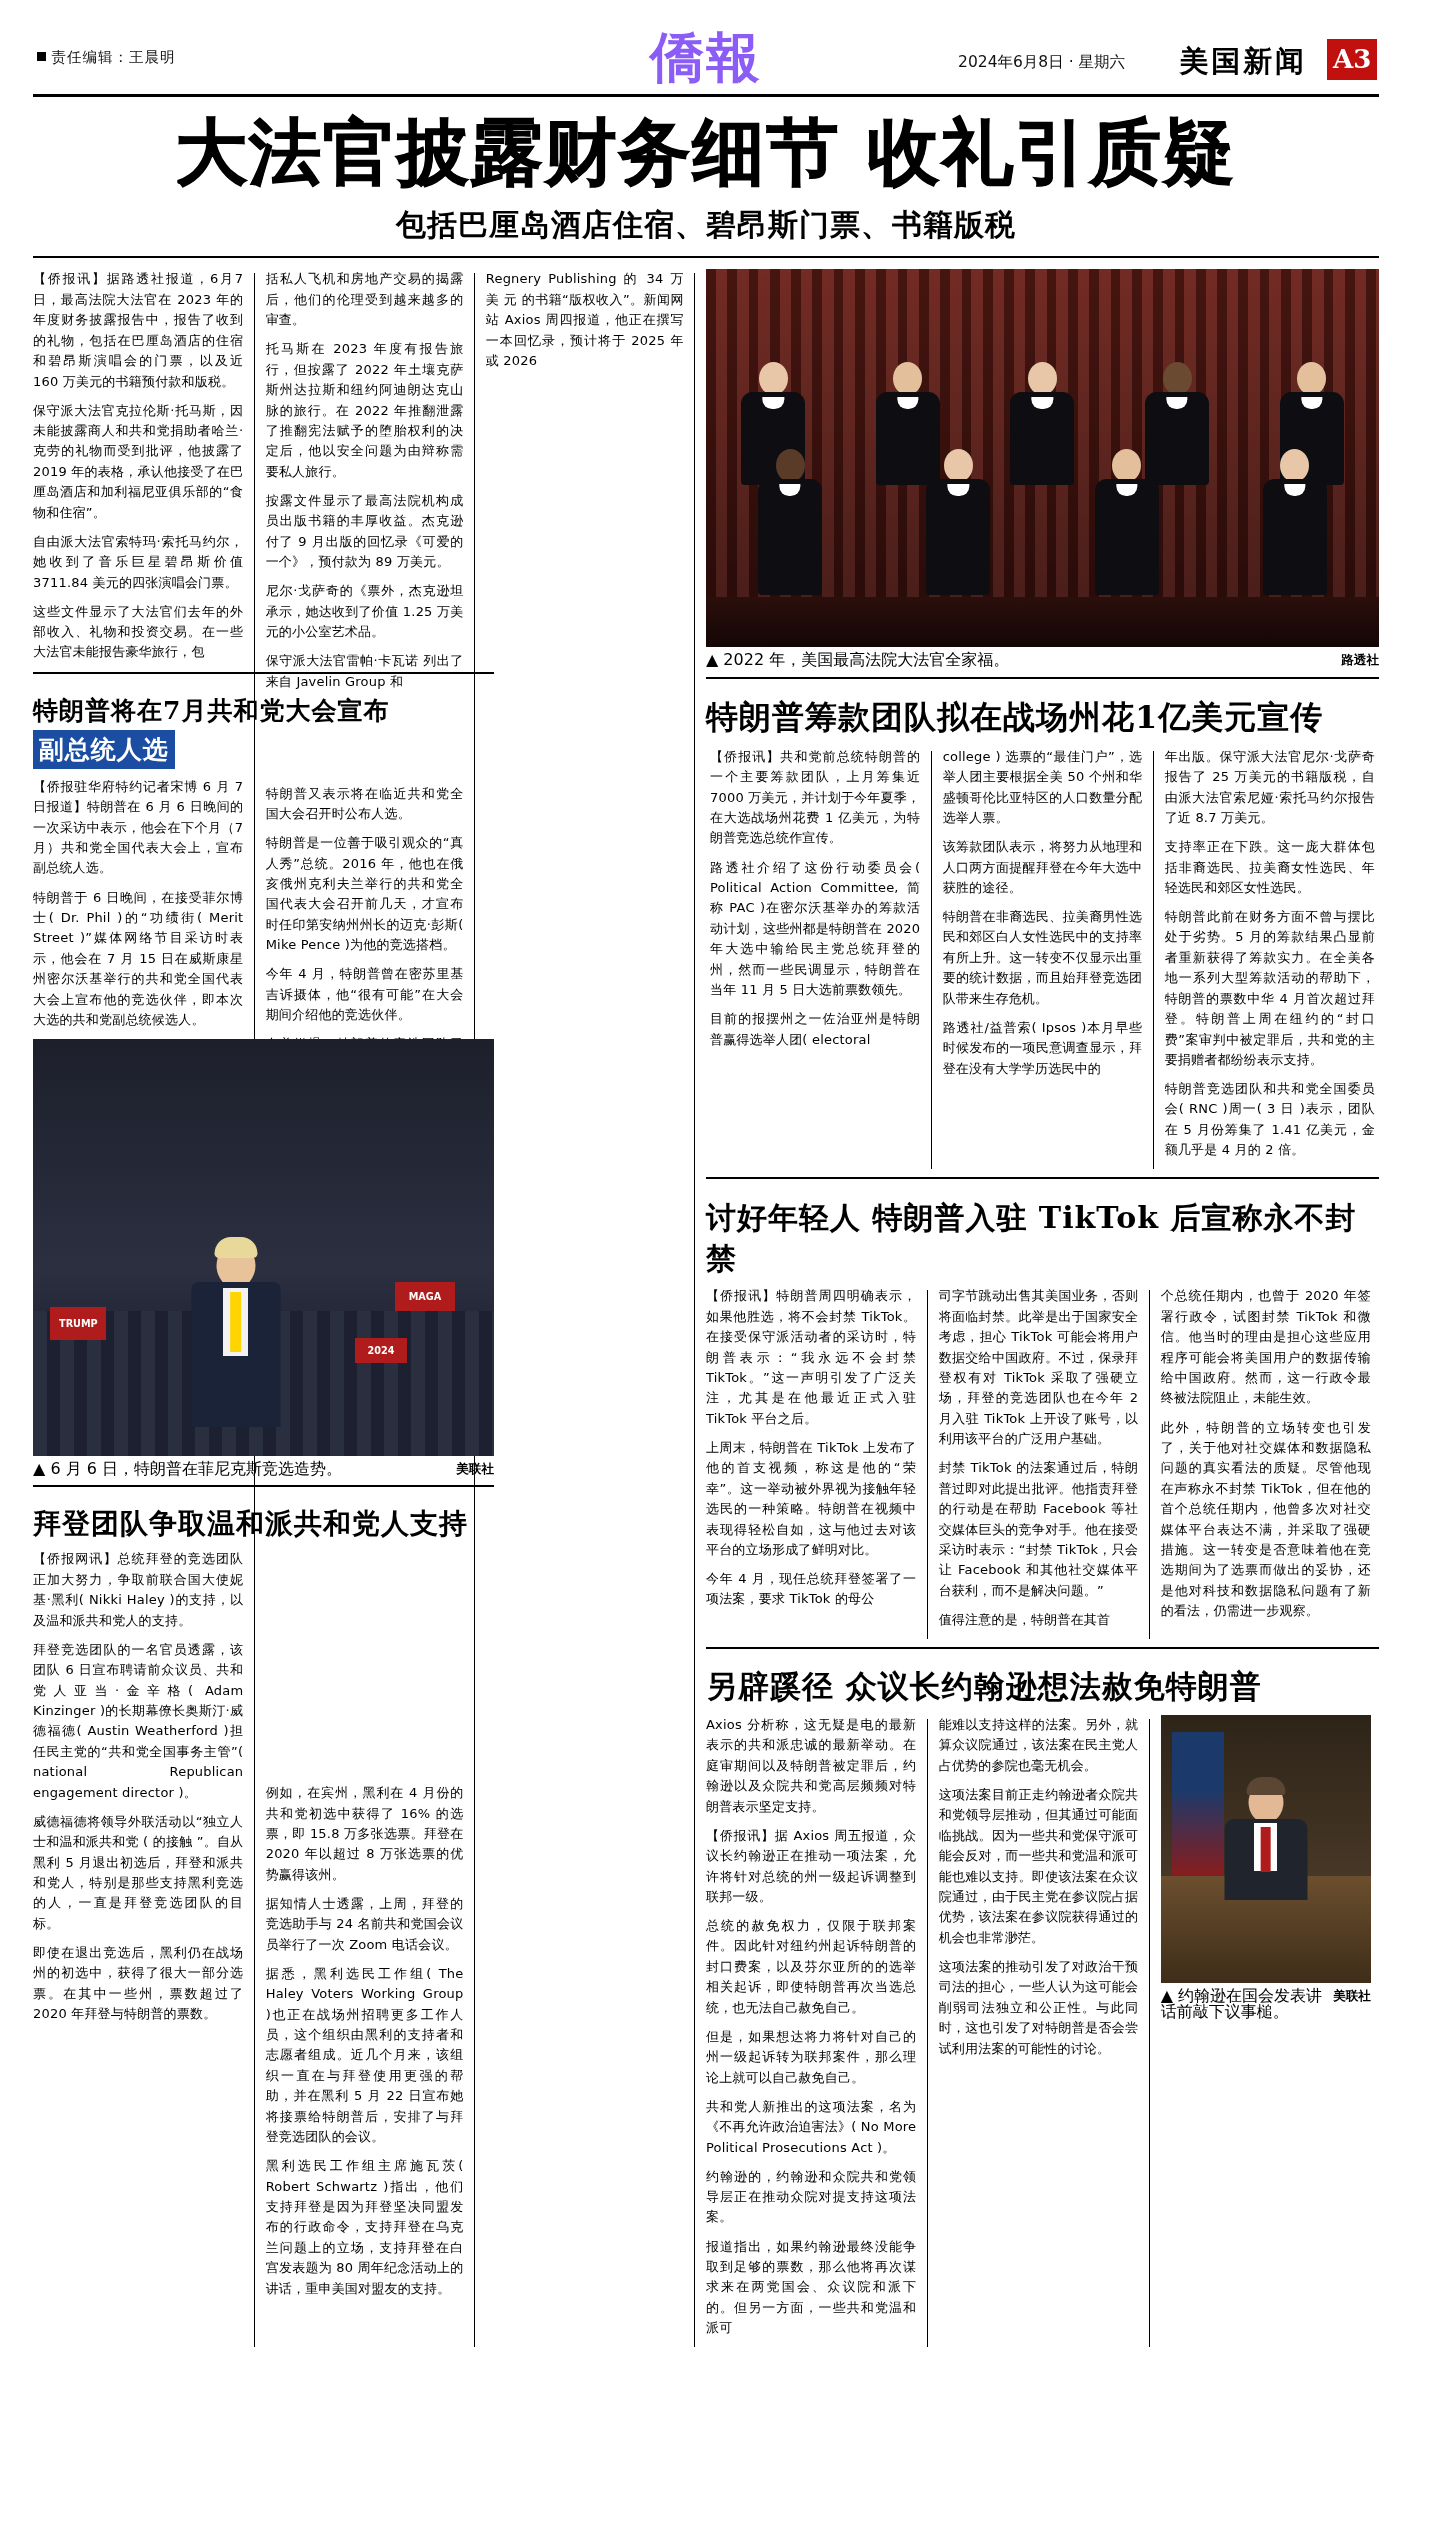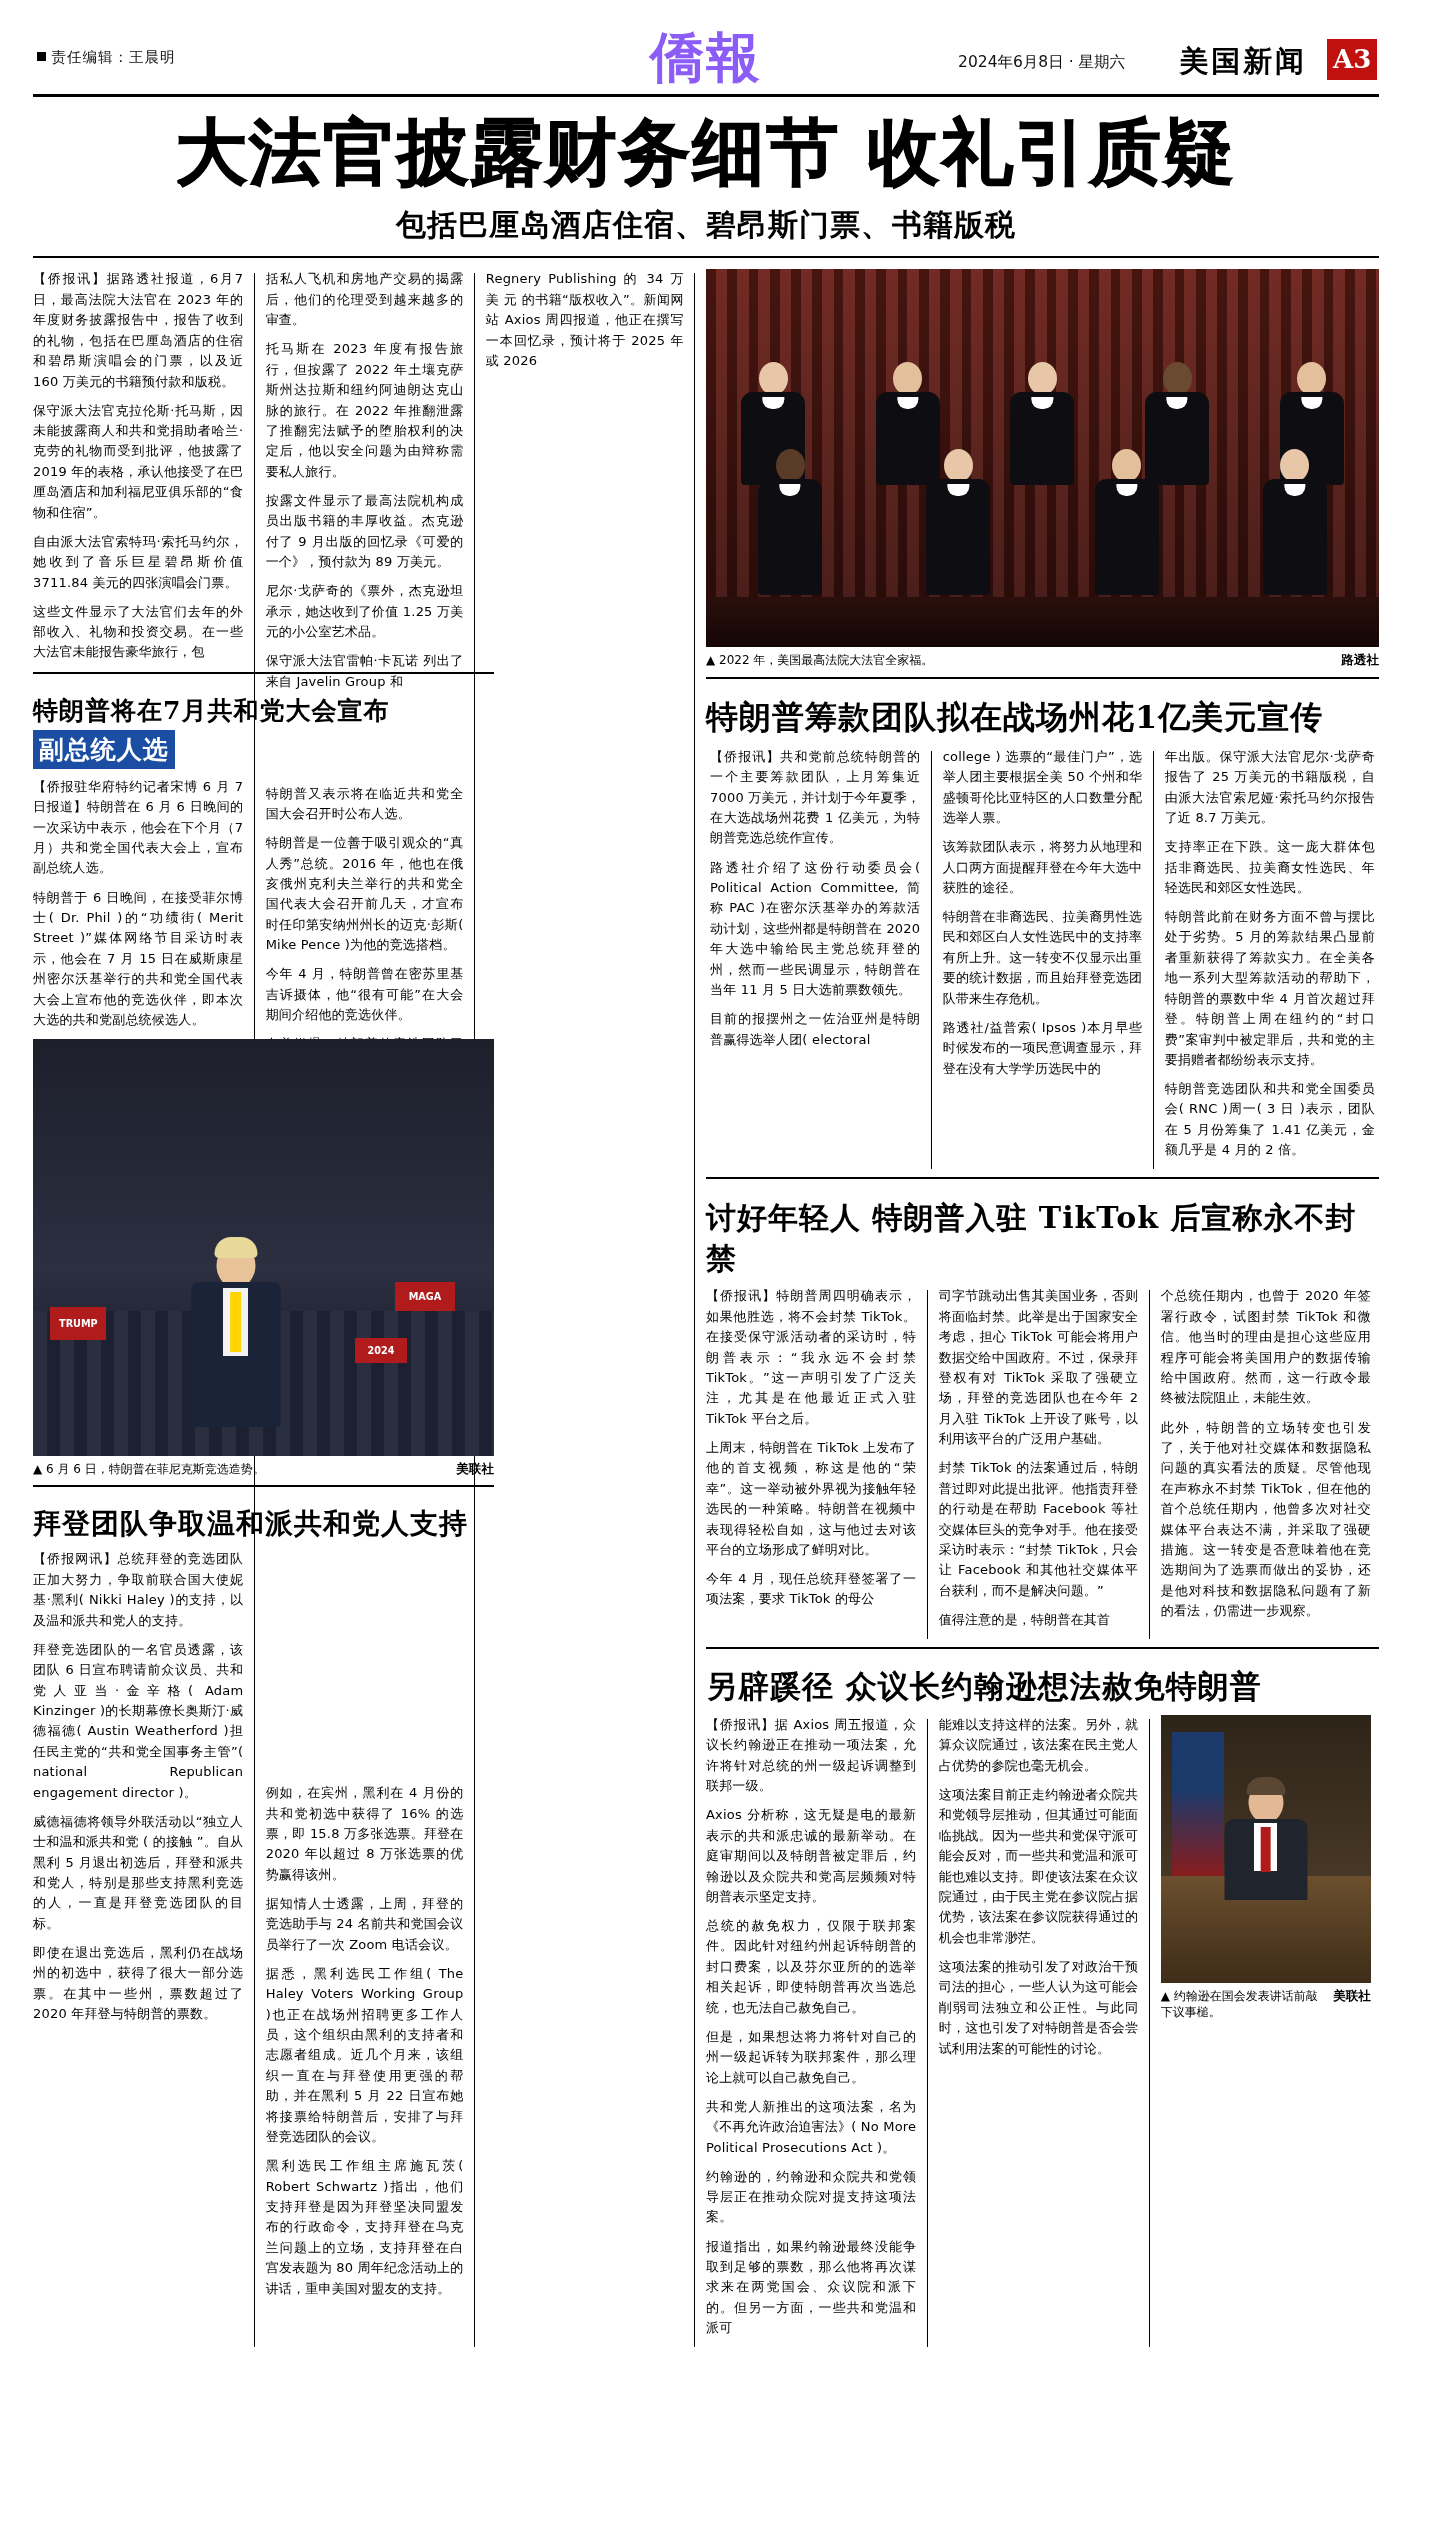--- a/index.html
+++ b/index.html
@@ -84,21 +84,21 @@
     margin:9.7px 0 7.8px 0;
   }
   .rule-top { border-top:2.9px solid #000; margin-top:7.8px; padding-top:7.8px; }
 
   .hl-box { background:#1b4ea3; color:#fff; padding:0 5.8px; display:inline-block; }
 
   
   .photo { position:relative; width:100%; background:#222; overflow:hidden; }
   .caption { font-size:11.6px; margin-top:4.8px; line-height:16.5px; display:flex; justify-content:space-between; }
   .caption .credit { font-weight:bold; font-size:12.6px; white-space:nowrap; padding-left:5.8px;}
-  .tri { font-size:12px; }
+  .tri { font-size:16px; }
 
   
   .scotus { height:378px; background:linear-gradient(#4a1713 0%, #5e211a 40%, #3d120f 100%); position:relative; }
   .curtain { position:absolute; inset:0; background:
       repeating-linear-gradient(90deg, rgba(0,0,0,.35) 0 9.7px, rgba(255,255,255,.05) 9.7px 21.3px),
       linear-gradient(#6b2018, #3a100d); }
   .sc-row { position:absolute; left:0; right:0; display:flex; justify-content:space-around; align-items:flex-end;}
   .sc-back { top:93px; }
   .sc-front { top:180px; }
   .justice { width:72px; text-align:center; }
@@ -332,22 +332,22 @@
         <div style="width:221px; padding-left:10.7px;">
           <p class="body">个总统任期内，也曾于 2020 年签署行政令，试图封禁 TikTok 和微信。他当时的理由是担心这些应用程序可能会将美国用户的数据传输给中国政府。然而，这一行政令最终被法院阻止，未能生效。</p>
           <p class="body">此外，特朗普的立场转变也引发了，关于他对社交媒体和数据隐私问题的真实看法的质疑。尽管他现在声称永不封禁 TikTok，但在他的首个总统任期内，他曾多次对社交媒体平台表达不满，并采取了强硬措施。这一转变是否意味着他在竞选期间为了选票而做出的妥协，还是他对科技和数据隐私问题有了新的看法，仍需进一步观察。</p>
         </div>
       </div>
 
       <div class="rule-top"></div>
       <h2 class="sec" style="font-size:31px; line-height:41px;">另辟蹊径 众议长约翰逊想法赦免特朗普</h2>
       <div style="display:flex;">
         <div style="width:221px; padding-right:10.7px;">
+          <p class="body">Axios 分析称，这无疑是电的最新表示的共和派忠诚的最新举动。在庭审期间以及特朗普被定罪后，约翰逊以及众院共和党高层频频对特朗普表示坚定支持。</p>
           <p class="body">【侨报讯】据 Axios 周五报道，众议长约翰逊正在推动一项法案，允许将针对总统的州一级起诉调整到联邦一级。</p>
-          <p class="body">Axios 分析称，这无疑是电的最新表示的共和派忠诚的最新举动。在庭审期间以及特朗普被定罪后，约翰逊以及众院共和党高层频频对特朗普表示坚定支持。</p>
           <p class="body">总统的赦免权力，仅限于联邦案件。因此针对纽约州起诉特朗普的封口费案，以及芬尔亚所的的选举相关起诉，即使特朗普再次当选总统，也无法自己赦免自己。</p>
           <p class="body">但是，如果想达将力将针对自己的州一级起诉转为联邦案件，那么理论上就可以自己赦免自己。</p>
           <p class="body">共和党人新推出的这项法案，名为《不再允许政治迫害法》( No More Political Prosecutions Act )。</p>
           <p class="body">约翰逊的，约翰逊和众院共和党领导层正在推动众院对提支持这项法案。</p>
           <p class="body">报道指出，如果约翰逊最终没能争取到足够的票数，那么他将再次谋求来在两党国会、众议院和派下的。但另一方面，一些共和党温和派可</p>
         </div>
         <div class="vline"></div>
         <div style="width:221px; padding:0 10.7px;">
           <p class="body">能难以支持这样的法案。另外，就算众议院通过，该法案在民主党人占优势的参院也毫无机会。</p>
           <p class="body">这项法案目前正走约翰逊者众院共和党领导层推动，但其通过可能面临挑战。因为一些共和党保守派可能会反对，而一些共和党温和派可能也难以支持。即使该法案在众议院通过，由于民主党在参议院占据优势，该法案在参议院获得通过的机会也非常渺茫。</p>

